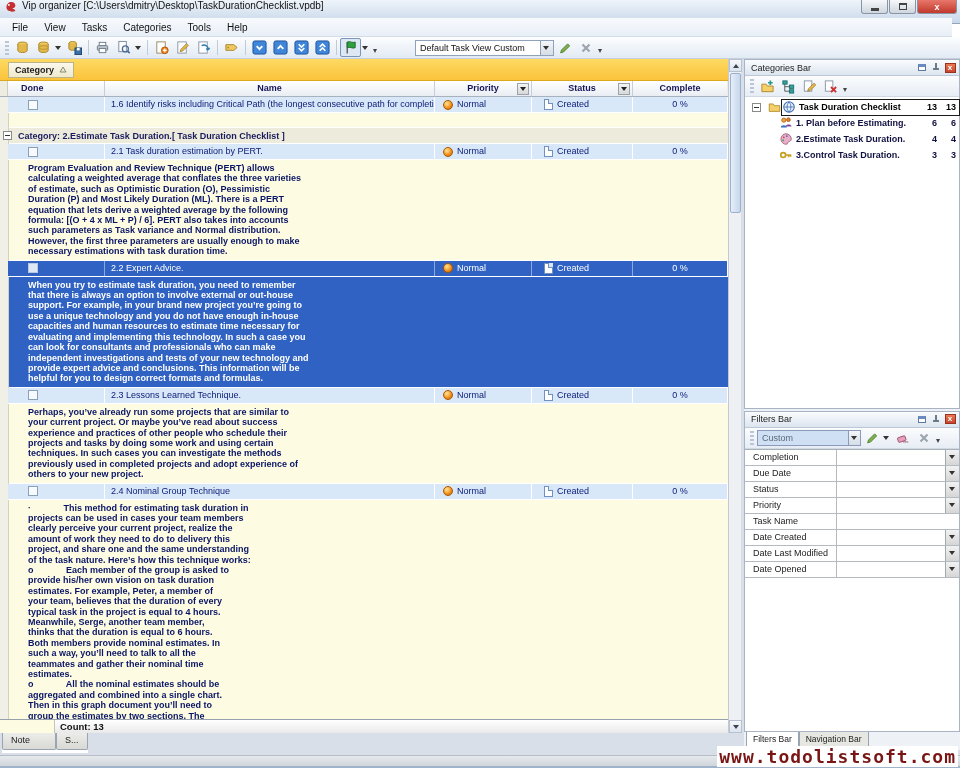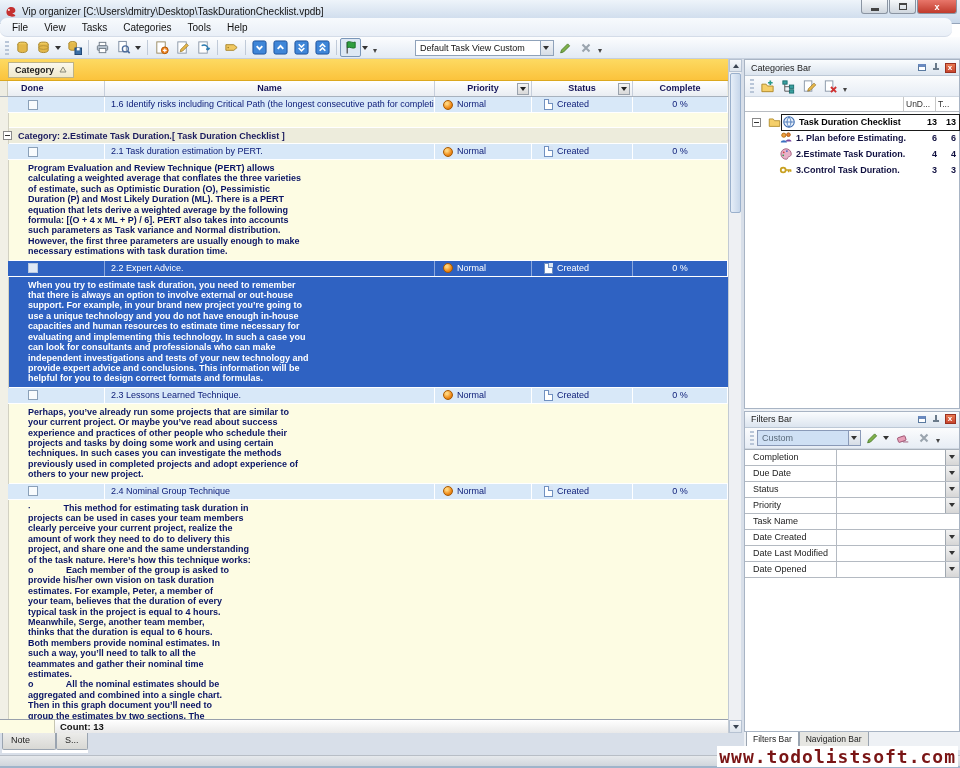--- a/index.html
+++ b/index.html
@@ -3,34 +3,34 @@
 <meta charset="utf-8">
 <style>
   * { margin:0; padding:0; box-sizing:border-box; }
   html,body { width:960px; height:768px; overflow:hidden; background:#fff;
               font-family:"Liberation Sans","DejaVu Sans",sans-serif; }
   .window { position:relative; width:960px; height:768px; background:#fff; }
 
   
   .titlebar { position:absolute; top:0; left:0; right:0; height:24px;
     background:linear-gradient(#eef4fa,#c9d8ea); border-bottom:1px solid #94a4ba;
-    display:flex; align-items:center; padding-left:4px; }
+    display:flex; align-items:flex-start; padding-left:4px; }
   .title-text { font-size:10px; color:#111; margin-left:5px; white-space:nowrap; }
   .win-buttons { position:absolute; right:3px; top:0; display:flex; gap:1px; }
   .win-btn { width:27px; height:14px; border:1px solid #8a94a2; border-top:none;
     border-radius:0 0 3px 3px; background:linear-gradient(#f6f8fa,#cfd6de);
     display:flex; align-items:center; justify-content:center; font-size:9px; color:#333; }
   .win-btn.close { width:40px; background:linear-gradient(#e8766a,#c03a2c); color:#fff; font-weight:bold; }
   .glyph-min { width:8px; height:3px; background:#444; margin-top:5px; }
   .glyph-max { width:8px; height:7px; border:1px solid #444; border-top:2px solid #444; }
 
   
   .menubar { position:absolute; top:18px; left:0; right:8px; height:19px;
     background:linear-gradient(#f7fafd,#e9eff7); border-bottom:1px solid #d4dce8;
-    display:flex; align-items:center; padding-left:4px;border-radius:7px; }
+    display:flex; align-items:center; padding-left:4px; }
   .menu-item { font-size:10px; color:#111; padding:2px 8px; cursor:default; }
   .toolbar { position:absolute; top:37px; left:0; right:0; height:22px;
     background:linear-gradient(#fcfdfe,#e2eaf4); border-bottom:1px solid #c5cfdd;
     display:flex; align-items:center; padding-left:2px; }
   .grip { width:4px; height:14px; margin:0 3px;
     background:repeating-linear-gradient(#b9c6d8 0 2px,transparent 2px 4px); }
   .tb-sep { width:1px; height:15px; background:#c0cad8; margin:0 3px; }
   .tb-btn { width:21px; height:19px; display:flex; align-items:center; justify-content:center; }
   .tb-btn.pressed { border:1px solid #7a96b8; background:#dde8f4; border-radius:2px; }
   .dd-arrow { width:0; height:0; border-left:3px solid transparent; border-right:3px solid transparent;
@@ -603,25 +603,20 @@
             <div class="tb-btn">
               <span>
                 <svg width="15" height="15" viewBox="0 0 16 16">
                   <rect x="2.5" y="2" width="8" height="11" fill="#fff" stroke="#8a97a8"></rect>
                   <path d="M8.5 8.5 l5.5 5.5 M14 8.5 l-5.5 5.5" stroke="#d03030" stroke-width="2"></path>
                 </svg>
               </span>
             </div>
             <span class="overflow-dot">▾</span>
           </div>
-        <div class="cat-colhdr">
-          <div class="spacer"></div>
-          <div class="cat-col c1">UnD...</div>
-          <div class="cat-col c2">T...</div>
-        </div>
         <div class="tree" id="cat-tree">
             <div class="tree-row root selected" style="padding-left: 4px;">
               <div class="expand-box"></div>
               <span>
                 <svg width="15" height="14" viewBox="0 0 16 16">
                   <path d="M2 4.5 h4.5 l1.5 2 H14 v6.5 H2z" fill="#f5cf6a" stroke="#b08a2a"></path>
                 </svg>
               </span>
               <div class="sel-wrap">
                 <span>

